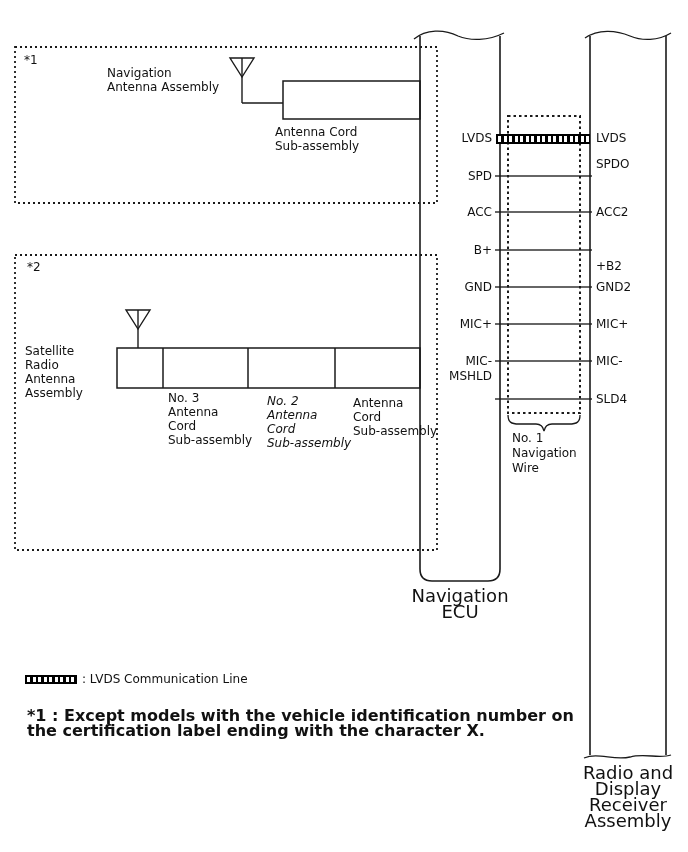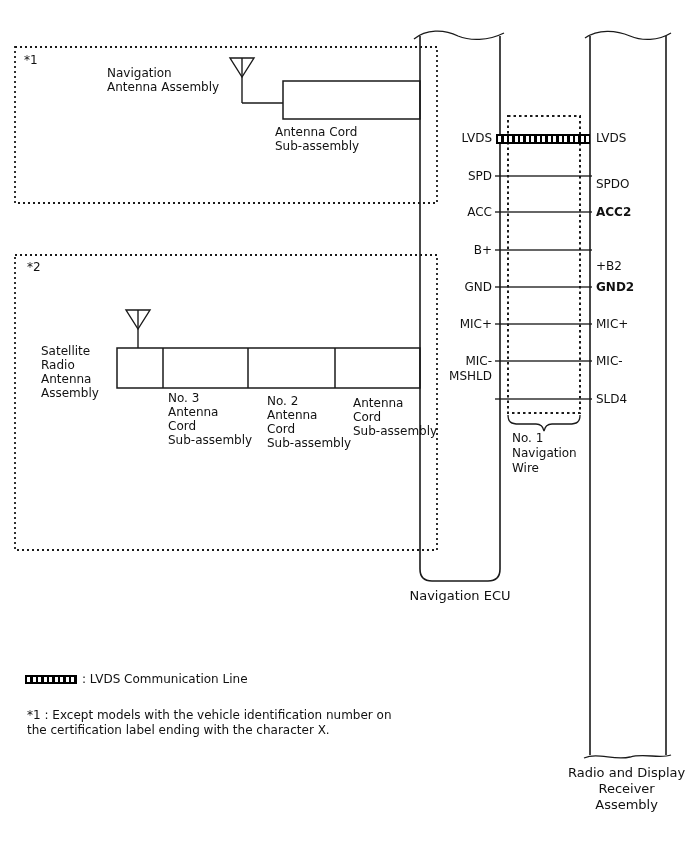--- a/index.html
+++ b/index.html
@@ -11,22 +11,22 @@
   .lay{position:absolute;left:0;top:0;}
   .t{position:absolute;font-size:12px;line-height:14px;color:#111;}
   .ml{white-space:pre-line;}
   .pin-l{width:86px;text-align:right;height:16px;line-height:16px;}
   .pin-r{width:80px;text-align:left;height:16px;line-height:16px;}
   .hatch{
     position:absolute;box-sizing:border-box;
     border-top:2px solid #000;border-bottom:2px solid #000;
     background:repeating-linear-gradient(90deg,#000 0 2.5px,#fff 2.5px 5.5px);
   }
-  .big{font-size:13px;line-height:16px;}
-  .note{font-size:12px;line-height:15px;}
+  .big{font-size:18px;line-height:16px;}
+  .note{font-size:16px;line-height:15px;font-weight:bold;}
 </style>
 </head>
 <body>
 
 <div class="canvas">
 
   <svg class="lay" width="688" height="852" viewBox="0 0 688 852">
 
     <rect x="420" y="33" width="80" height="548" fill="#ffffff" stroke="none"></rect>
     <rect x="590" y="33" width="76" height="723" fill="#ffffff" stroke="none"></rect>
@@ -83,50 +83,50 @@
 
   <div class="hatch" style="left:496px;top:134px;width:94px;height:10px;"></div>
 
   <div class="t" style="left:24px;top:53px;">*1</div>
   <div class="t ml" style="left:107px;top:66px;">Navigation
 Antenna Assembly</div>
   <div class="t ml" style="left:275px;top:125px;">Antenna Cord
 Sub-assembly</div>
 
   <div class="t" style="left:27px;top:260px;">*2</div>
-  <div class="t ml" style="left:25px;top:344px;margin-left:16px;">Satellite
+  <div class="t ml" style="left:25px;top:344px;">Satellite
 Radio
 Antenna
 Assembly</div>
   <div class="t ml" style="left:168px;top:391px;">No. 3
 Antenna
 Cord
 Sub-assembly</div>
-  <div class="t ml" style="left:267px;top:394px;">No. 2
+  <div class="t ml" style="left:267px;top:394px;font-style:italic;">No. 2
 Antenna
 Cord
 Sub-assembly</div>
   <div class="t ml" style="left:353px;top:396px;">Antenna
 Cord
 Sub-assembly</div>
 
   <div class="t pin-l" style="left:406px;top:130px;">LVDS</div>
   <div class="t pin-l" style="left:406px;top:168px;">SPD</div>
   <div class="t pin-l" style="left:406px;top:204px;">ACC</div>
   <div class="t pin-l" style="left:406px;top:242px;">B+</div>
   <div class="t pin-l" style="left:406px;top:279px;">GND</div>
   <div class="t pin-l" style="left:406px;top:316px;">MIC+</div>
   <div class="t pin-l" style="left:406px;top:353px;">MIC-</div>
   <div class="t pin-l" style="left:406px;top:368px;">MSHLD</div>
 
   <div class="t pin-r" style="left:596px;top:130px;">LVDS</div>
-  <div class="t pin-r" style="left:596px;top:176px;">SPDO</div>
-  <div class="t pin-r" style="left:596px;top:204px;font-weight:bold;">ACC2</div>
+  <div class="t pin-r" style="left:596px;top:156px;">SPDO</div>
+  <div class="t pin-r" style="left:596px;top:204px;">ACC2</div>
   <div class="t pin-r" style="left:596px;top:242px;margin-top:16px;">+B2</div>
-  <div class="t pin-r" style="left:596px;top:279px;font-weight:bold;">GND2</div>
+  <div class="t pin-r" style="left:596px;top:279px;">GND2</div>
   <div class="t pin-r" style="left:596px;top:316px;">MIC+</div>
   <div class="t pin-r" style="left:596px;top:353px;">MIC-</div>
   <div class="t pin-r" style="left:596px;top:391px;">SLD4</div>
 
   <div class="t ml" style="left:512px;top:431px;line-height:15px;">No. 1
 Navigation
 Wire</div>
   <div class="t big" style="left:398px;top:588px;width:124px;text-align:center;">Navigation ECU</div>
   <div class="t big ml" style="left:568px;top:765px;line-height:16px;text-align:center;">Radio and Display
 Receiver

